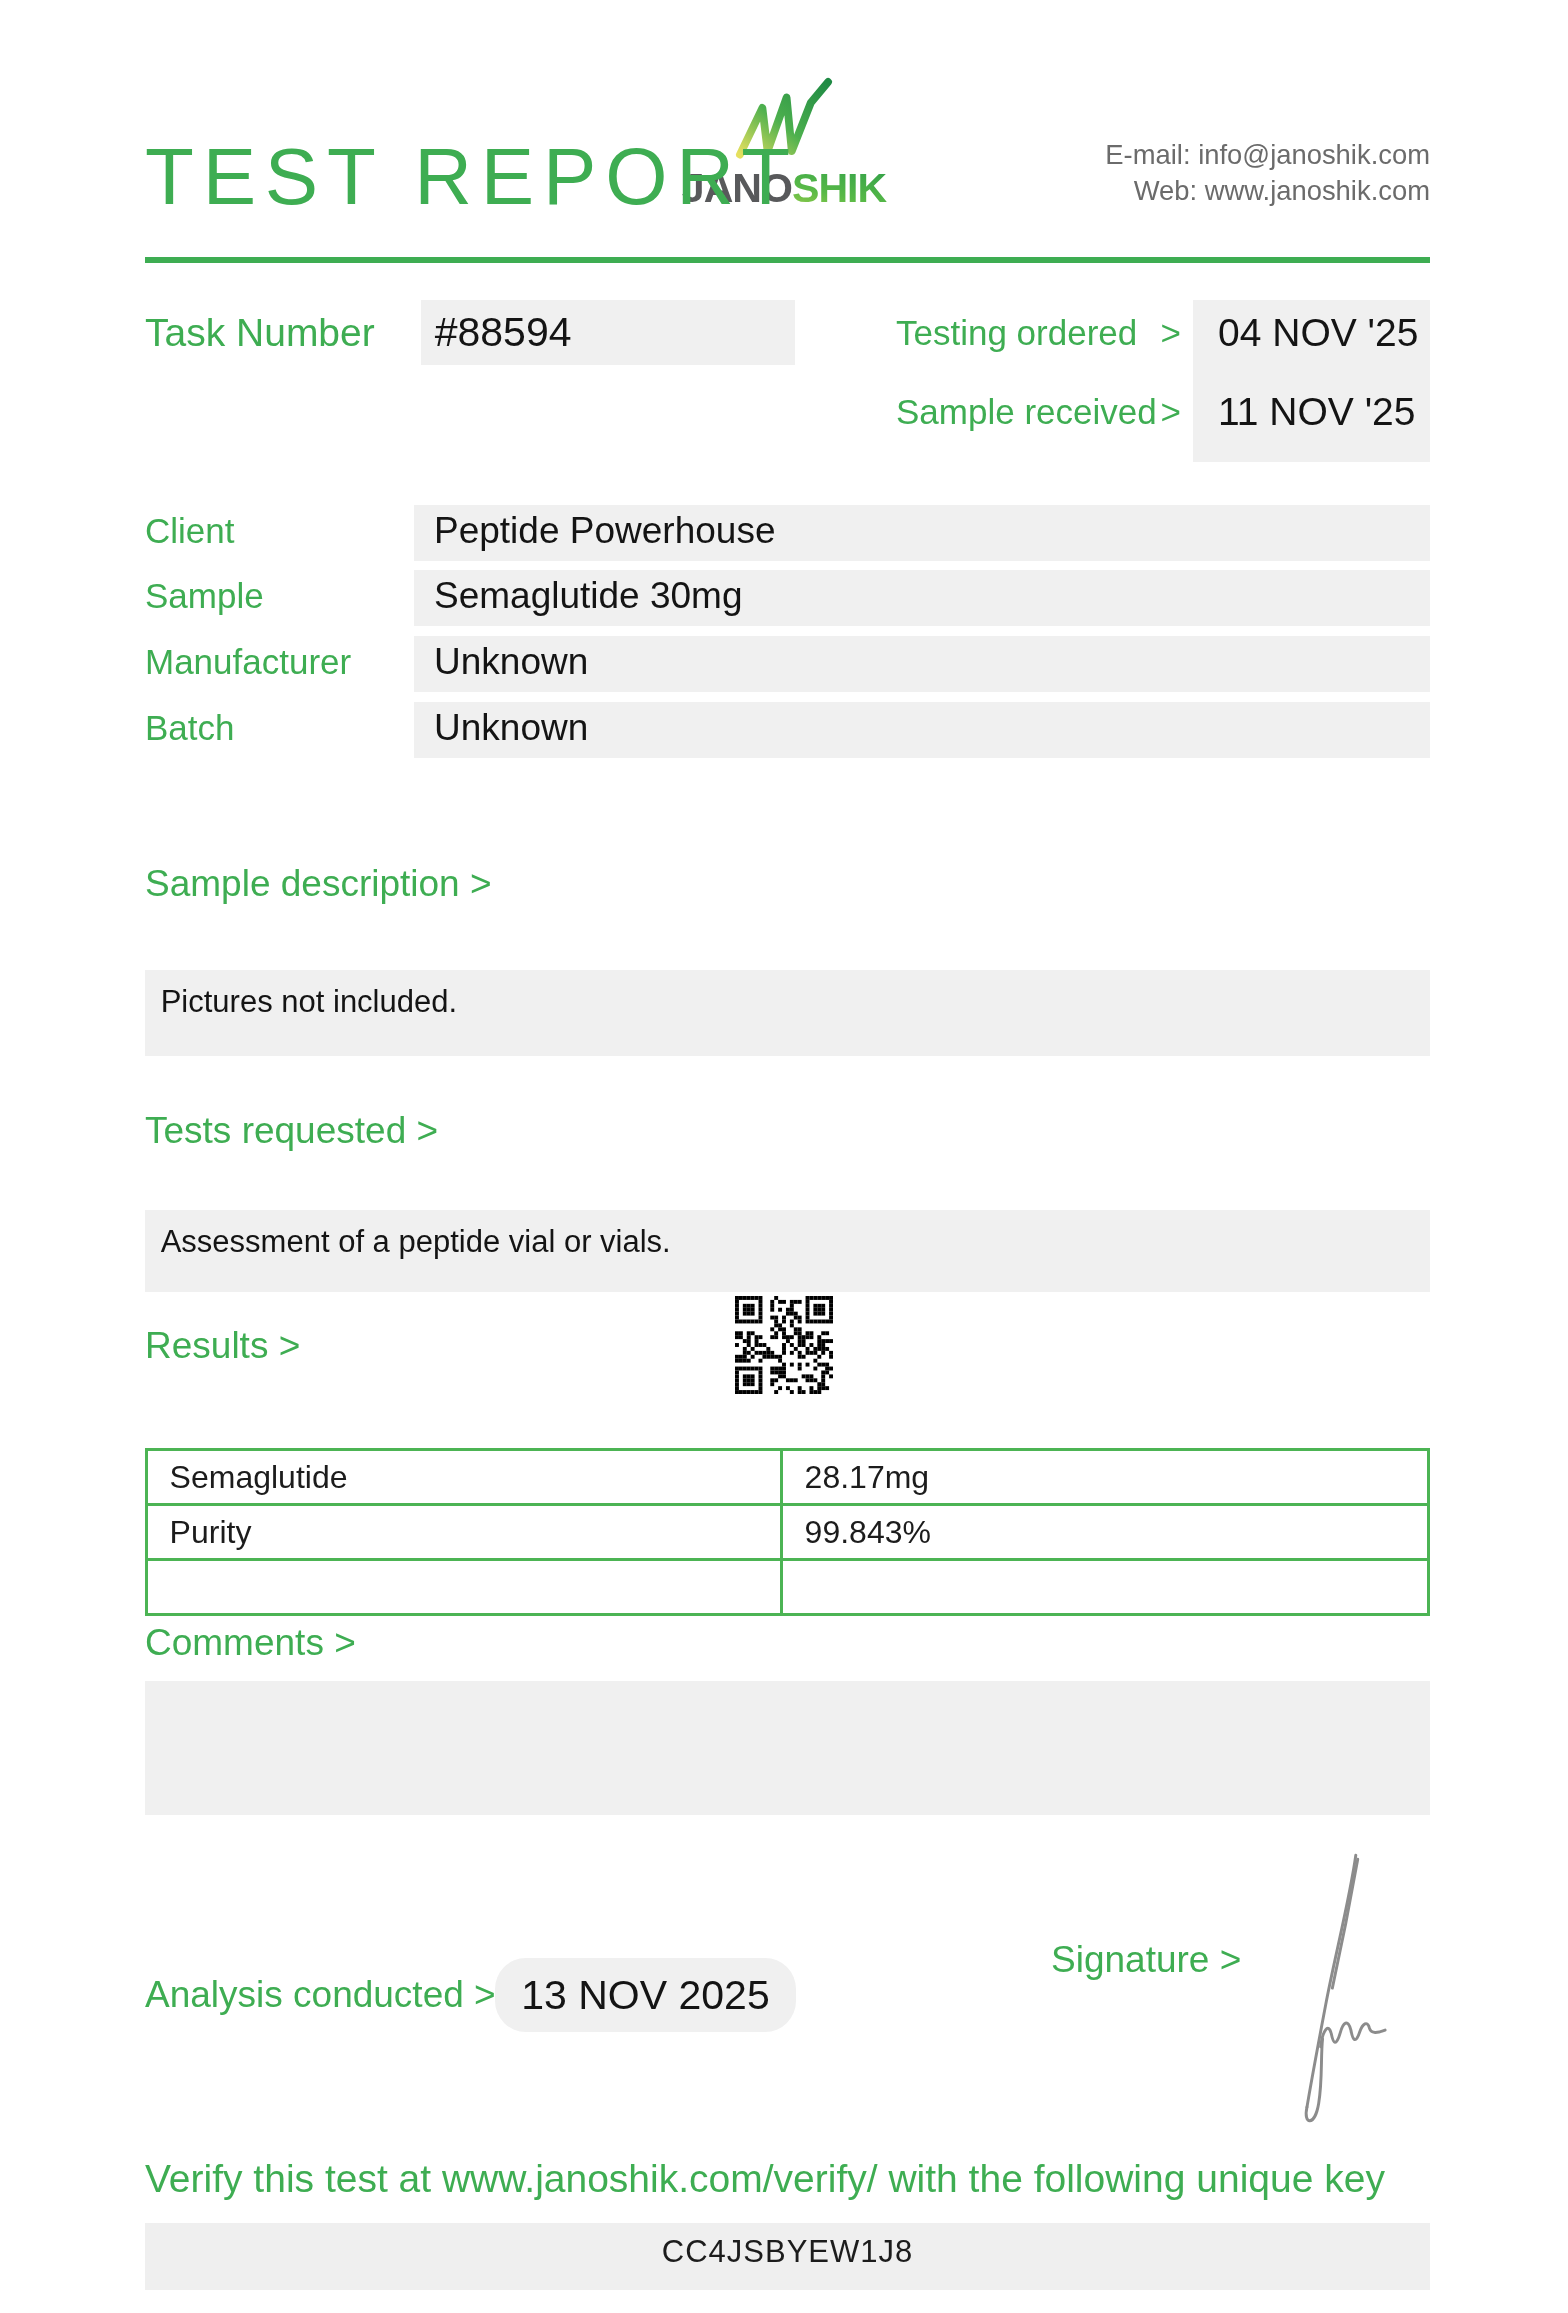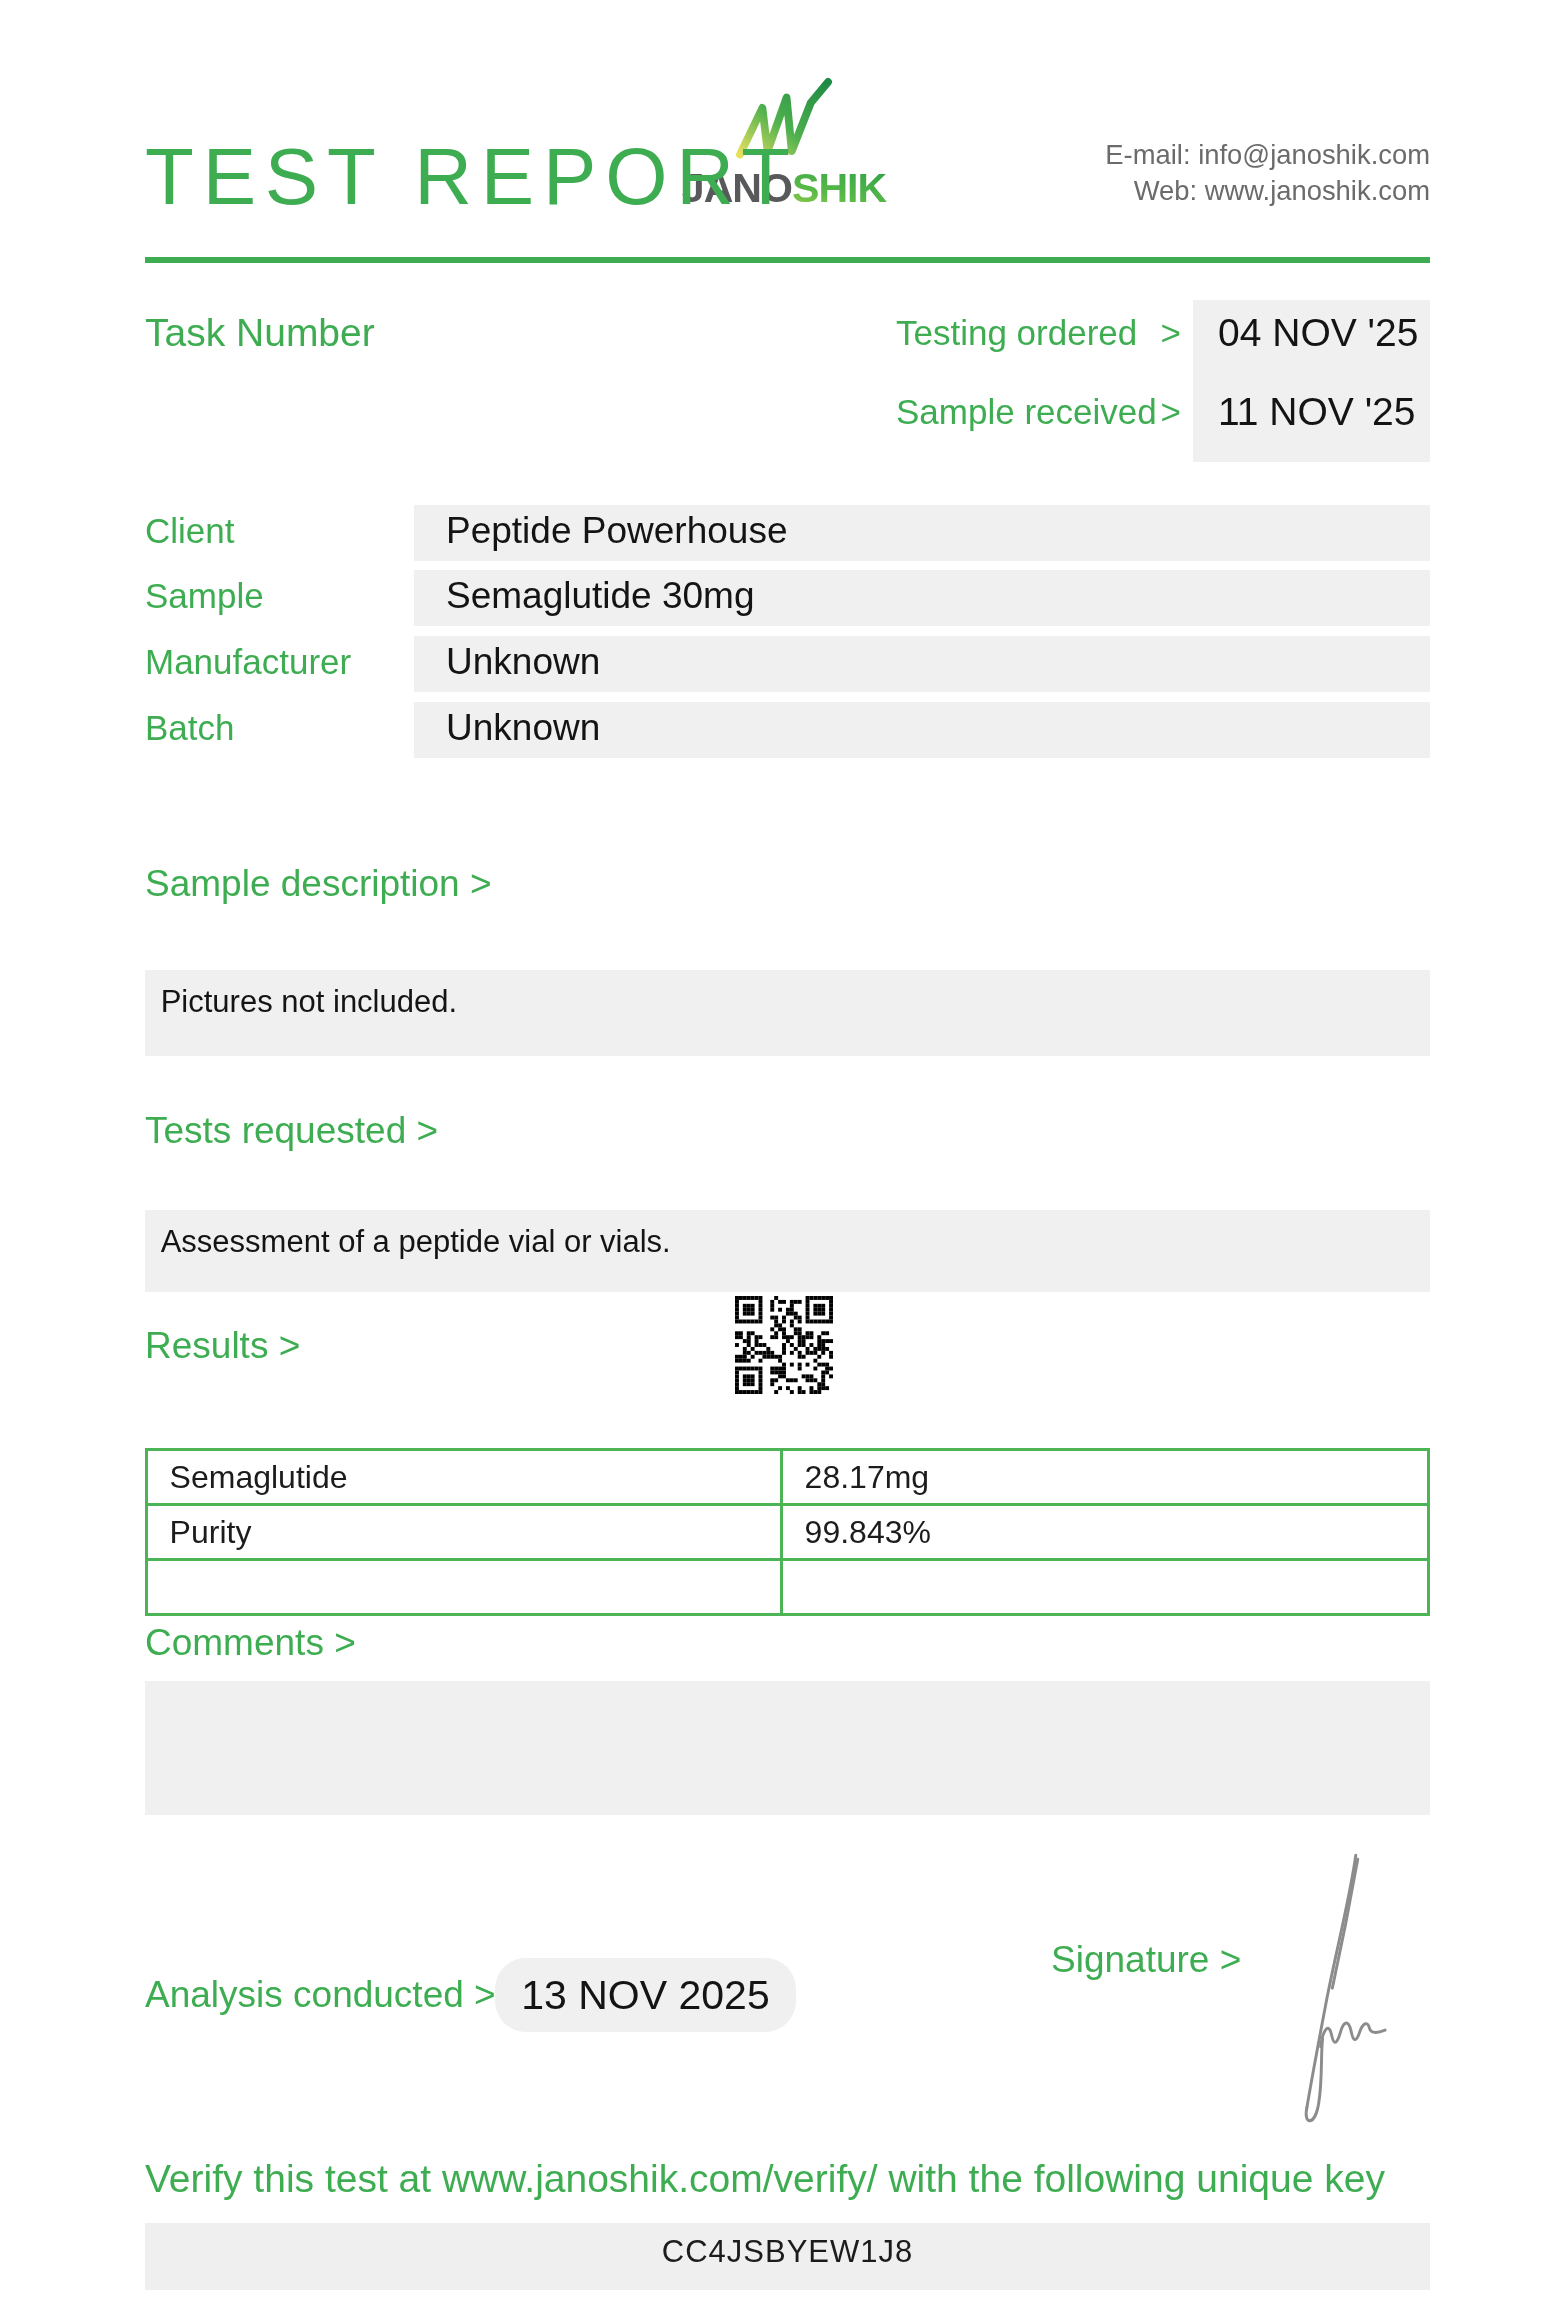--- a/index.html
+++ b/index.html
@@ -23,21 +23,21 @@
 
   .task-label { left:145px; top:300px; font-size:39px; line-height:65px; }
   .task-box  { left:421px; top:300px; width:374px; height:65px; font-size:41px; line-height:65px; padding-left:13.7px; }
 
   .datelbl { left:896px; width:285px; height:65px; display:flex; justify-content:space-between; align-items:center; font-size:35px; color:#3ead52; }
   .datelbl.r1 { top:300px; } .datelbl.r2 { top:379px; }
   .datebox { left:1193px; width:237px; height:83px; font-size:39px; line-height:65px; padding-left:25px; }
   .datebox.r1 { top:300px; } .datebox.r2 { top:379px; }
 
   .info-label { left:145px; font-size:35px; line-height:52px; }
-  .info-box   { left:414px; width:1016px; height:56px; font-size:37px; line-height:52px; padding-left:32px; }
+  .info-box   { left:414px; width:1016px; height:56px; font-size:37px; line-height:52px; padding-left:20px; }
   .it0 { top:505px; } .it1 { top:570px; } .it2 { top:636px; } .it3 { top:702px; }
 
   .heading { font-size:37px; line-height:41px; color:#3ead52; white-space:nowrap; }
   .h-desc    { left:145px; top:863px; }
   .h-tests   { left:145px; top:1110px; }
   .h-results { left:145px; top:1325px; }
   .h-comm    { left:145px; top:1622px; }
 
   .bigbox { left:145px; width:1285px; background:#f0f0f0; font-size:31px; line-height:39px; padding:11.8px 15.7px; color:#141414; }
   .box-desc  { top:970px;  height:86px; }
@@ -92,20 +92,21 @@
   <div class="abs title">TEST REPORT</div>
 
   <div class="abs contact">
     <div><span>E-mail:</span> <span>info@janoshik.com</span></div>
     <div><span>Web:</span> <span>www.janoshik.com</span></div>
   </div>
 
   <div class="abs rule"></div>
 
   <div class="abs greenlbl task-label">Task Number</div>
+  <div class="abs valbox task-box">#88594</div>
 
   <div class="abs datelbl r1">
     <span>Testing ordered</span>
     <span>&gt;</span>
   </div>
   <div class="abs valbox datebox r1">04 NOV '25</div>
 
   <div class="abs datelbl r2">
     <span>Sample received</span>
     <span>&gt;</span>

